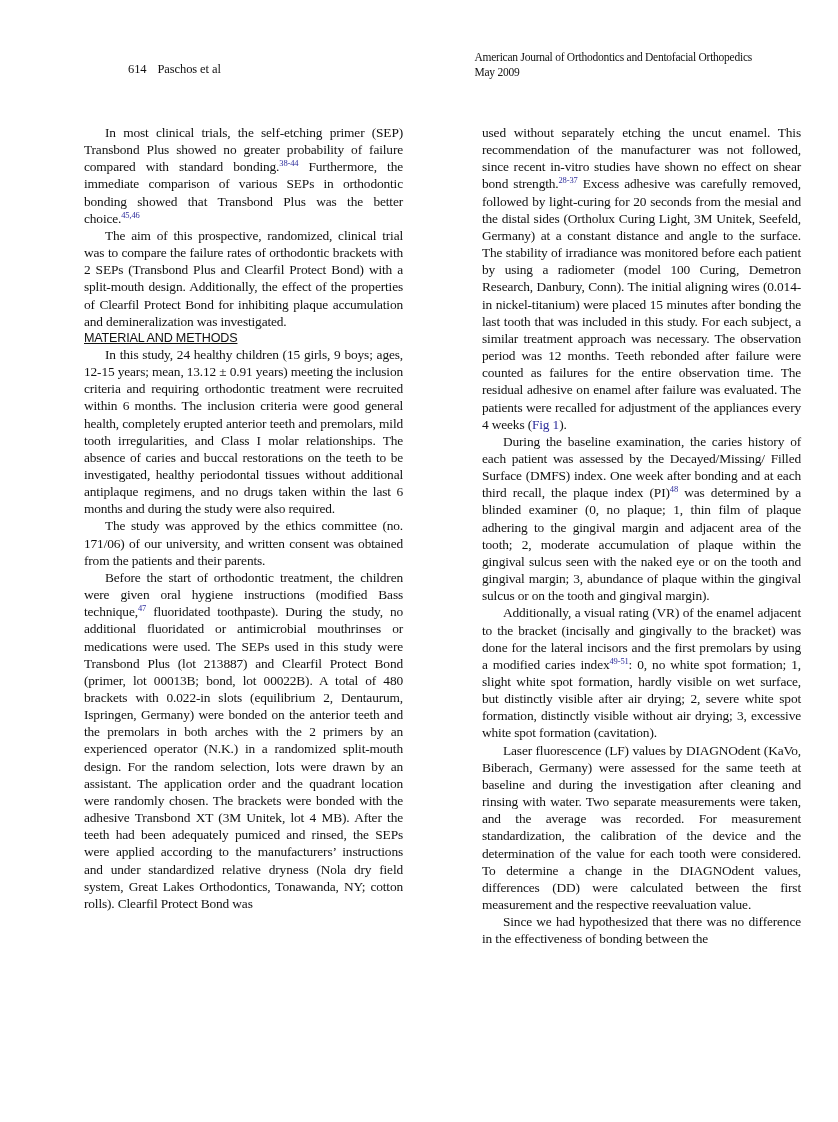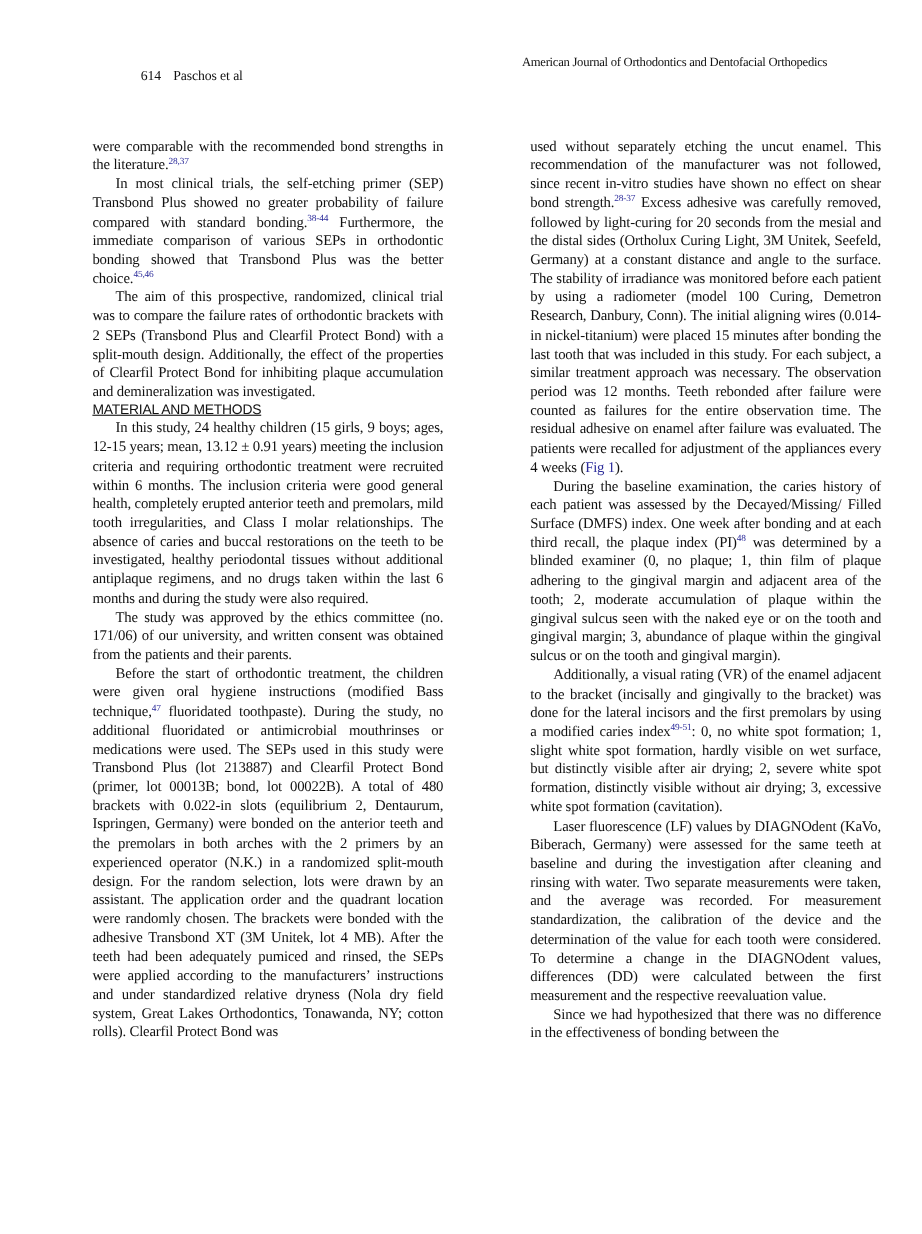--- a/index.html
+++ b/index.html
@@ -18,24 +18,24 @@
   </style>
 </head>
 <body>
 
 <div class="header-left">
   <span class="pg">614</span>
   <span>Paschos et al</span>
 </div>
 <div class="header-right">
   <div>American Journal of Orthodontics and Dentofacial Orthopedics</div>
+  <div>May 2009</div>
 </div>
 
 <div class="col col-left">
-  <p class="noindent"><span>were comparable with the recommended bond strengths in the literature.</span><sup>28,37</sup></p>
   <p><span>In most clinical trials, the self-etching primer (SEP) Transbond Plus showed no greater probability of failure compared with standard bonding.</span><sup>38-44</sup><span> Furthermore, the immediate comparison of various SEPs in orthodontic bonding showed that Transbond Plus was the better choice.</span><sup>45,46</sup></p>
   <p>The aim of this prospective, randomized, clinical trial was to compare the failure rates of orthodontic brackets with 2 SEPs (Transbond Plus and Clearfil Pro­tect Bond) with a split-mouth design. Additionally, the effect of the properties of Clearfil Protect Bond for inhibiting plaque accumulation and demineralization was investigated.</p>
   <p class="section-head">MATERIAL AND METHODS</p>
   <p>In this study, 24 healthy children (15 girls, 9 boys; ages, 12-15 years; mean, 13.12 ± 0.91 years) meeting the inclusion criteria and requiring orthodontic treat­ment were recruited within 6 months. The inclusion cri­teria were good general health, completely erupted anterior teeth and premolars, mild tooth irregularities, and Class I molar relationships. The absence of caries and buccal restorations on the teeth to be investigated, healthy periodontal tissues without additional anti­plaque regimens, and no drugs taken within the last 6 months and during the study were also required.</p>
   <p>The study was approved by the ethics committee (no. 171/06) of our university, and written consent was obtained from the patients and their parents.</p>
   <p><span>Before the start of orthodontic treatment, the chil­dren were given oral hygiene instructions (modified Bass technique,</span><sup>47</sup><span> fluoridated toothpaste). During the study, no additional fluoridated or antimicrobial mouthrinses or medications were used. The SEPs used in this study were Transbond Plus (lot 213887) and Clearfil Protect Bond (primer, lot 00013B; bond, lot 00022B). A total of 480 brackets with 0.022-in slots (equilibrium 2, Dentaurum, Ispringen, Germany) were bonded on the anterior teeth and the premolars in both arches with the 2 primers by an experienced operator (N.K.) in a randomized split-mouth design. For the random selection, lots were drawn by an assistant. The application order and the quadrant location were randomly chosen. The brackets were bonded with the adhesive Transbond XT (3M Unitek, lot 4 MB). After the teeth had been adequately pumiced and rinsed, the SEPs were applied according to the manufacturers’ instructions and under standardized relative dryness (Nola dry field system, Great Lakes Orthodontics, To­nawanda, NY; cotton rolls). Clearfil Protect Bond was</span></p>
 </div>
 
 <div class="col col-right">
   <p class="noindent"><span>used without separately etching the uncut enamel. This recommendation of the manufacturer was not fol­lowed, since recent in-vitro studies have shown no effect on shear bond strength.</span><sup>28-37</sup><span> Excess adhesive was carefully removed, followed by light-curing for 20 sec­onds from the mesial and the distal sides (Ortholux Curing Light, 3M Unitek, Seefeld, Germany) at a con­stant distance and angle to the surface. The stability of irradiance was monitored before each patient by using a radiometer (model 100 Curing, Demetron Research, Danbury, Conn). The initial aligning wires (0.014-in nickel-titanium) were placed 15 minutes after bonding the last tooth that was included in this study. For each subject, a similar treatment approach was necessary. The observation period was 12 months. Teeth re­bonded after failure were counted as failures for the entire observation time. The residual adhesive on enamel after failure was evaluated. The patients were recalled for adjustment of the appliances every 4 weeks (</span><span class="link">Fig 1</span><span>).</span></p>

